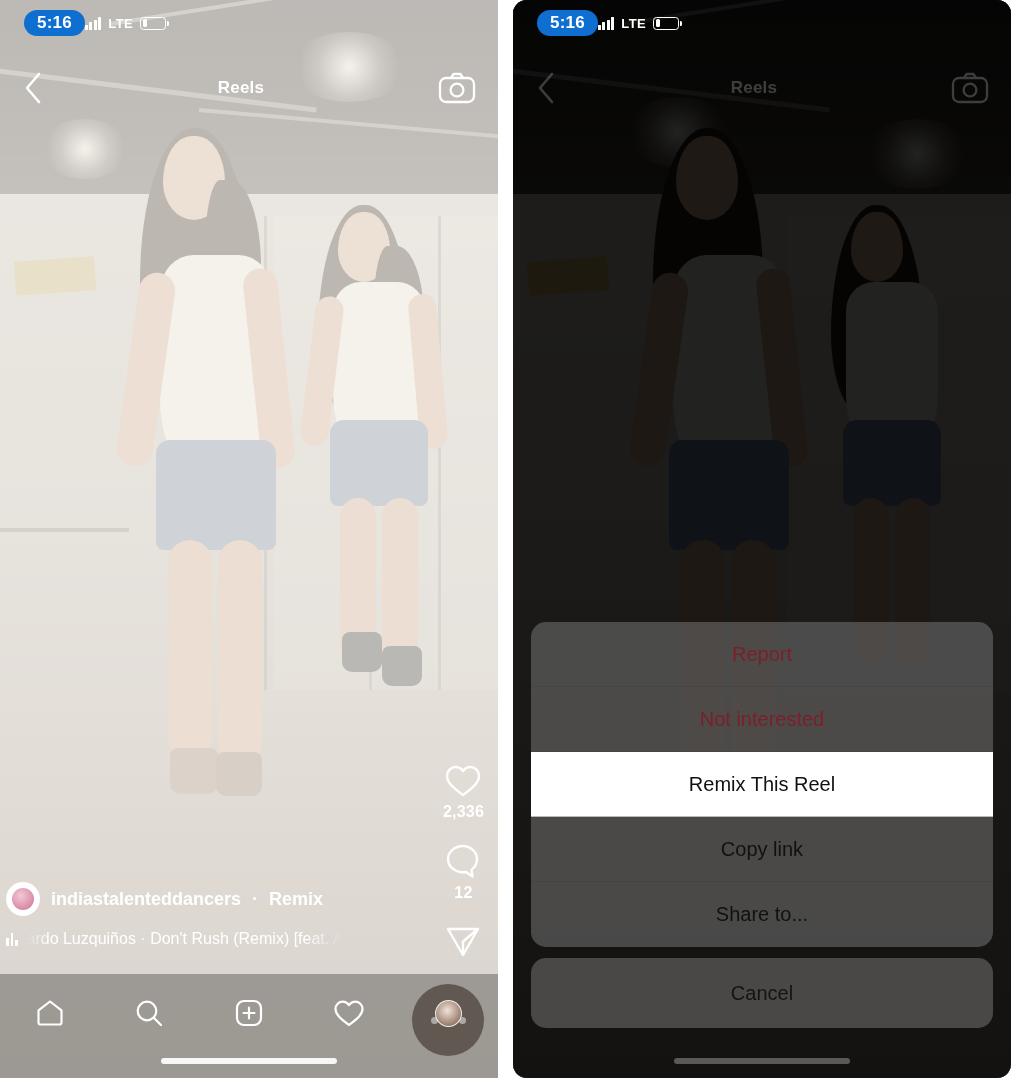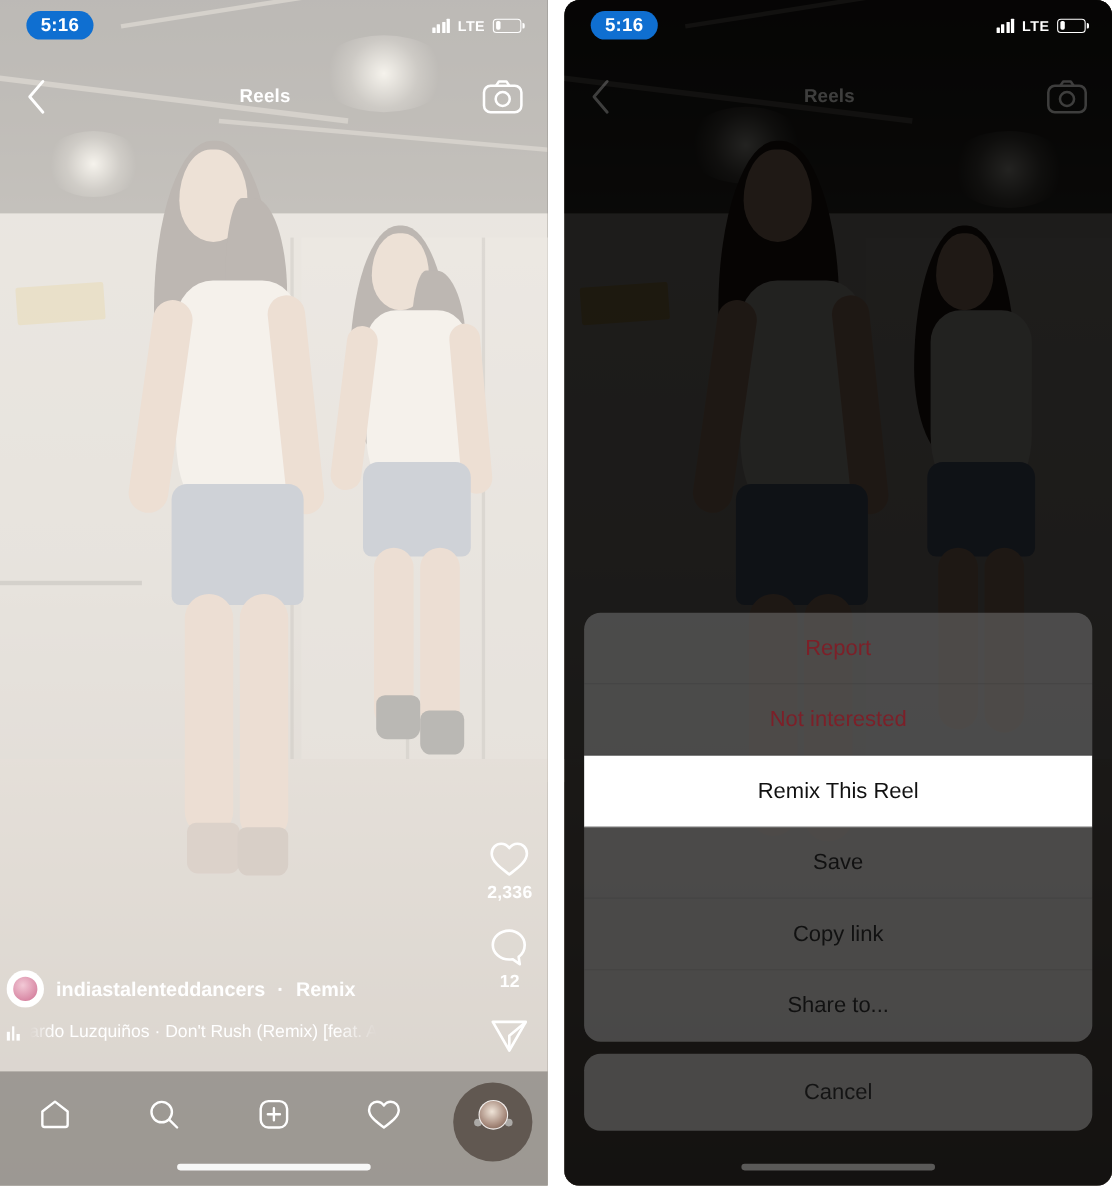--- a/index.html
+++ b/index.html
@@ -43,21 +43,21 @@
   .leg{ position:absolute; background:#d4a98b; border-radius:26px; }
   .shoe{ position:absolute; background:#23201d; border-radius:8px 8px 10px 10px; }
 
   
   .wash{ position:absolute; inset:0; background:rgba(245,243,239,.72); pointer-events:none; }
   
   .dim { position:absolute; inset:0; background:rgba(0,0,0,.86); pointer-events:none; }
 
   
   .statusbar{ position:absolute; left:0; top:0; width:100%; height:46px; z-index:7;
-    display:flex; align-items:center; justify-content:space-between; padding:0 24px; }
+    display:flex; align-items:center; padding:0 24px; }
   .time-pill{ background:#0f6fd1; color:#fff; font-size:17px; font-weight:600;
     padding:4px 13px 5px; border-radius:20px; letter-spacing:.2px; line-height:1; }
   .status-right{ display:flex; align-items:center; gap:7px; }
   .signal{ display:flex; align-items:flex-end; gap:1.5px; height:13px; }
   .signal i{ display:block; width:3px; background:#fff; border-radius:.5px; }
   .signal i:nth-child(1){height:5px}.signal i:nth-child(2){height:7.5px}
   .signal i:nth-child(3){height:10px}.signal i:nth-child(4){height:13px}
   .lte{ color:#fff; font-size:13px; font-weight:700; letter-spacing:.4px; }
   .batt{ width:26px; height:13px; border:1.6px solid #fff; border-radius:3.5px;
     position:relative; display:flex; align-items:center; padding:1.6px; }
@@ -360,23 +360,20 @@
           <div class="sheet-item destructive">
             <span>Report</span>
           </div>
           <div class="sheet-item destructive">
             <span>Not interested</span>
           </div>
           <div class="sheet-item highlight">
             <span>Remix This Reel</span>
           </div>
           <div class="sheet-item">
-            <span>Save</span>
-          </div>
-          <div class="sheet-item">
             <span>Copy link</span>
           </div>
           <div class="sheet-item">
             <span>Share to...</span>
           </div>
         </div>
       <div class="sheet-cancel">Cancel</div>
     </div>
 
     <div class="home-ind"></div>

